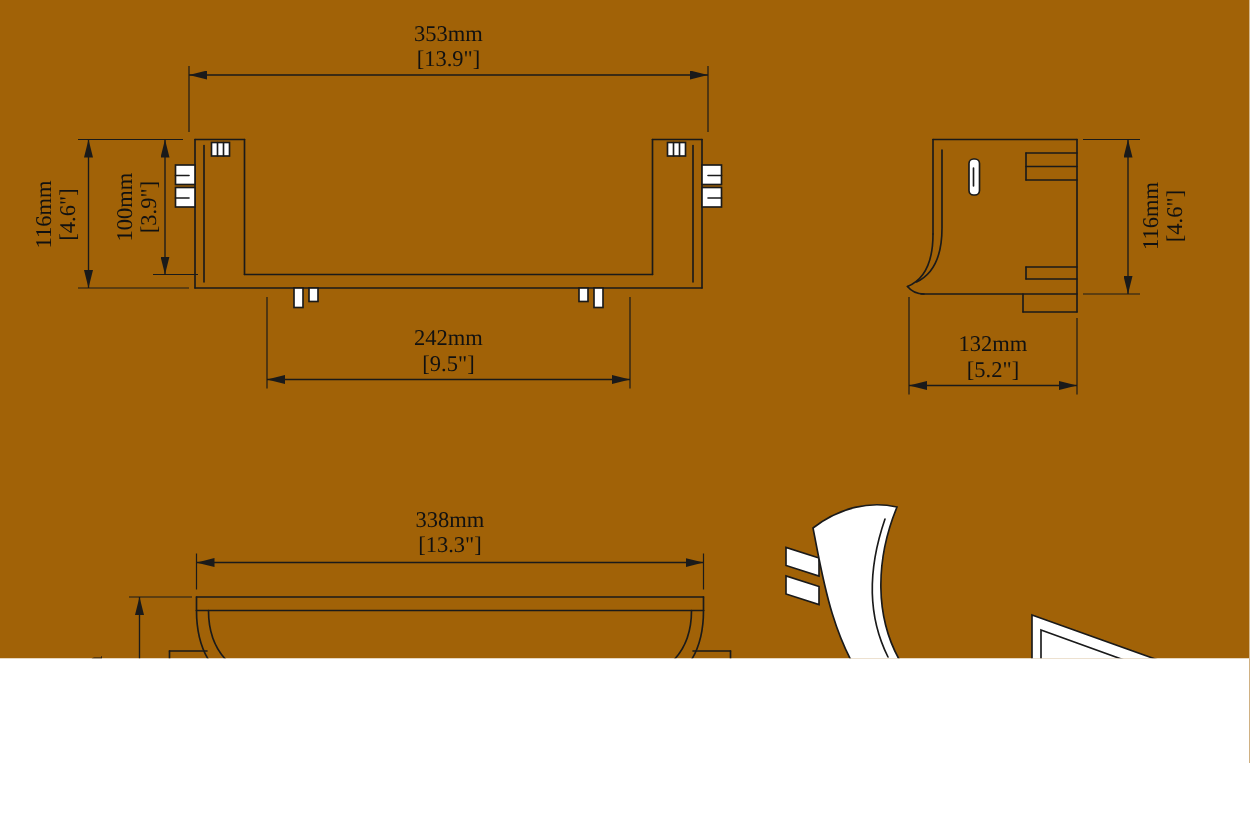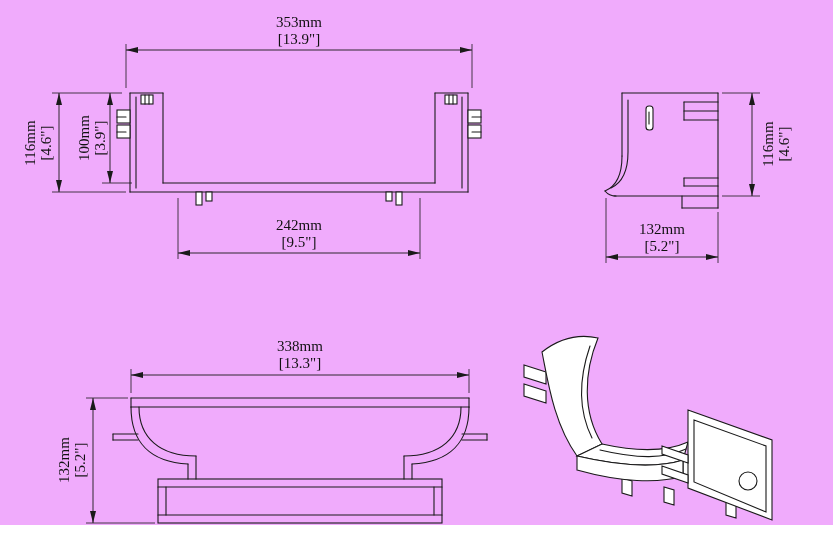--- a/index.html
+++ b/index.html
@@ -1,19 +1,19 @@
 <!DOCTYPE html>
 <html><head>
 <meta charset="utf-8">
 <style>
   html,body{margin:0;padding:0;background:#ffffff;}
   .stage{
     position:relative;
-    width:833px;height:525px;
-    background:#f0abfc;
+    width:833px;height:439px;
+    background:#a16207;
     overflow:hidden;
     font-family:"Liberation Serif", serif;
     text-decoration:underline;
   }
   svg{display:block;}
   .part{stroke:#1a1a1a;stroke-width:1.1;fill:none;stroke-linecap:round;}
   .partfill{stroke:#1a1a1a;stroke-width:1.1;fill:#ffffff;}
   .dim{stroke:#1a1a1a;stroke-width:0.9;fill:none;}
   .ext{stroke:#1a1a1a;stroke-width:0.8;fill:none;}
   text.dimtxt{

